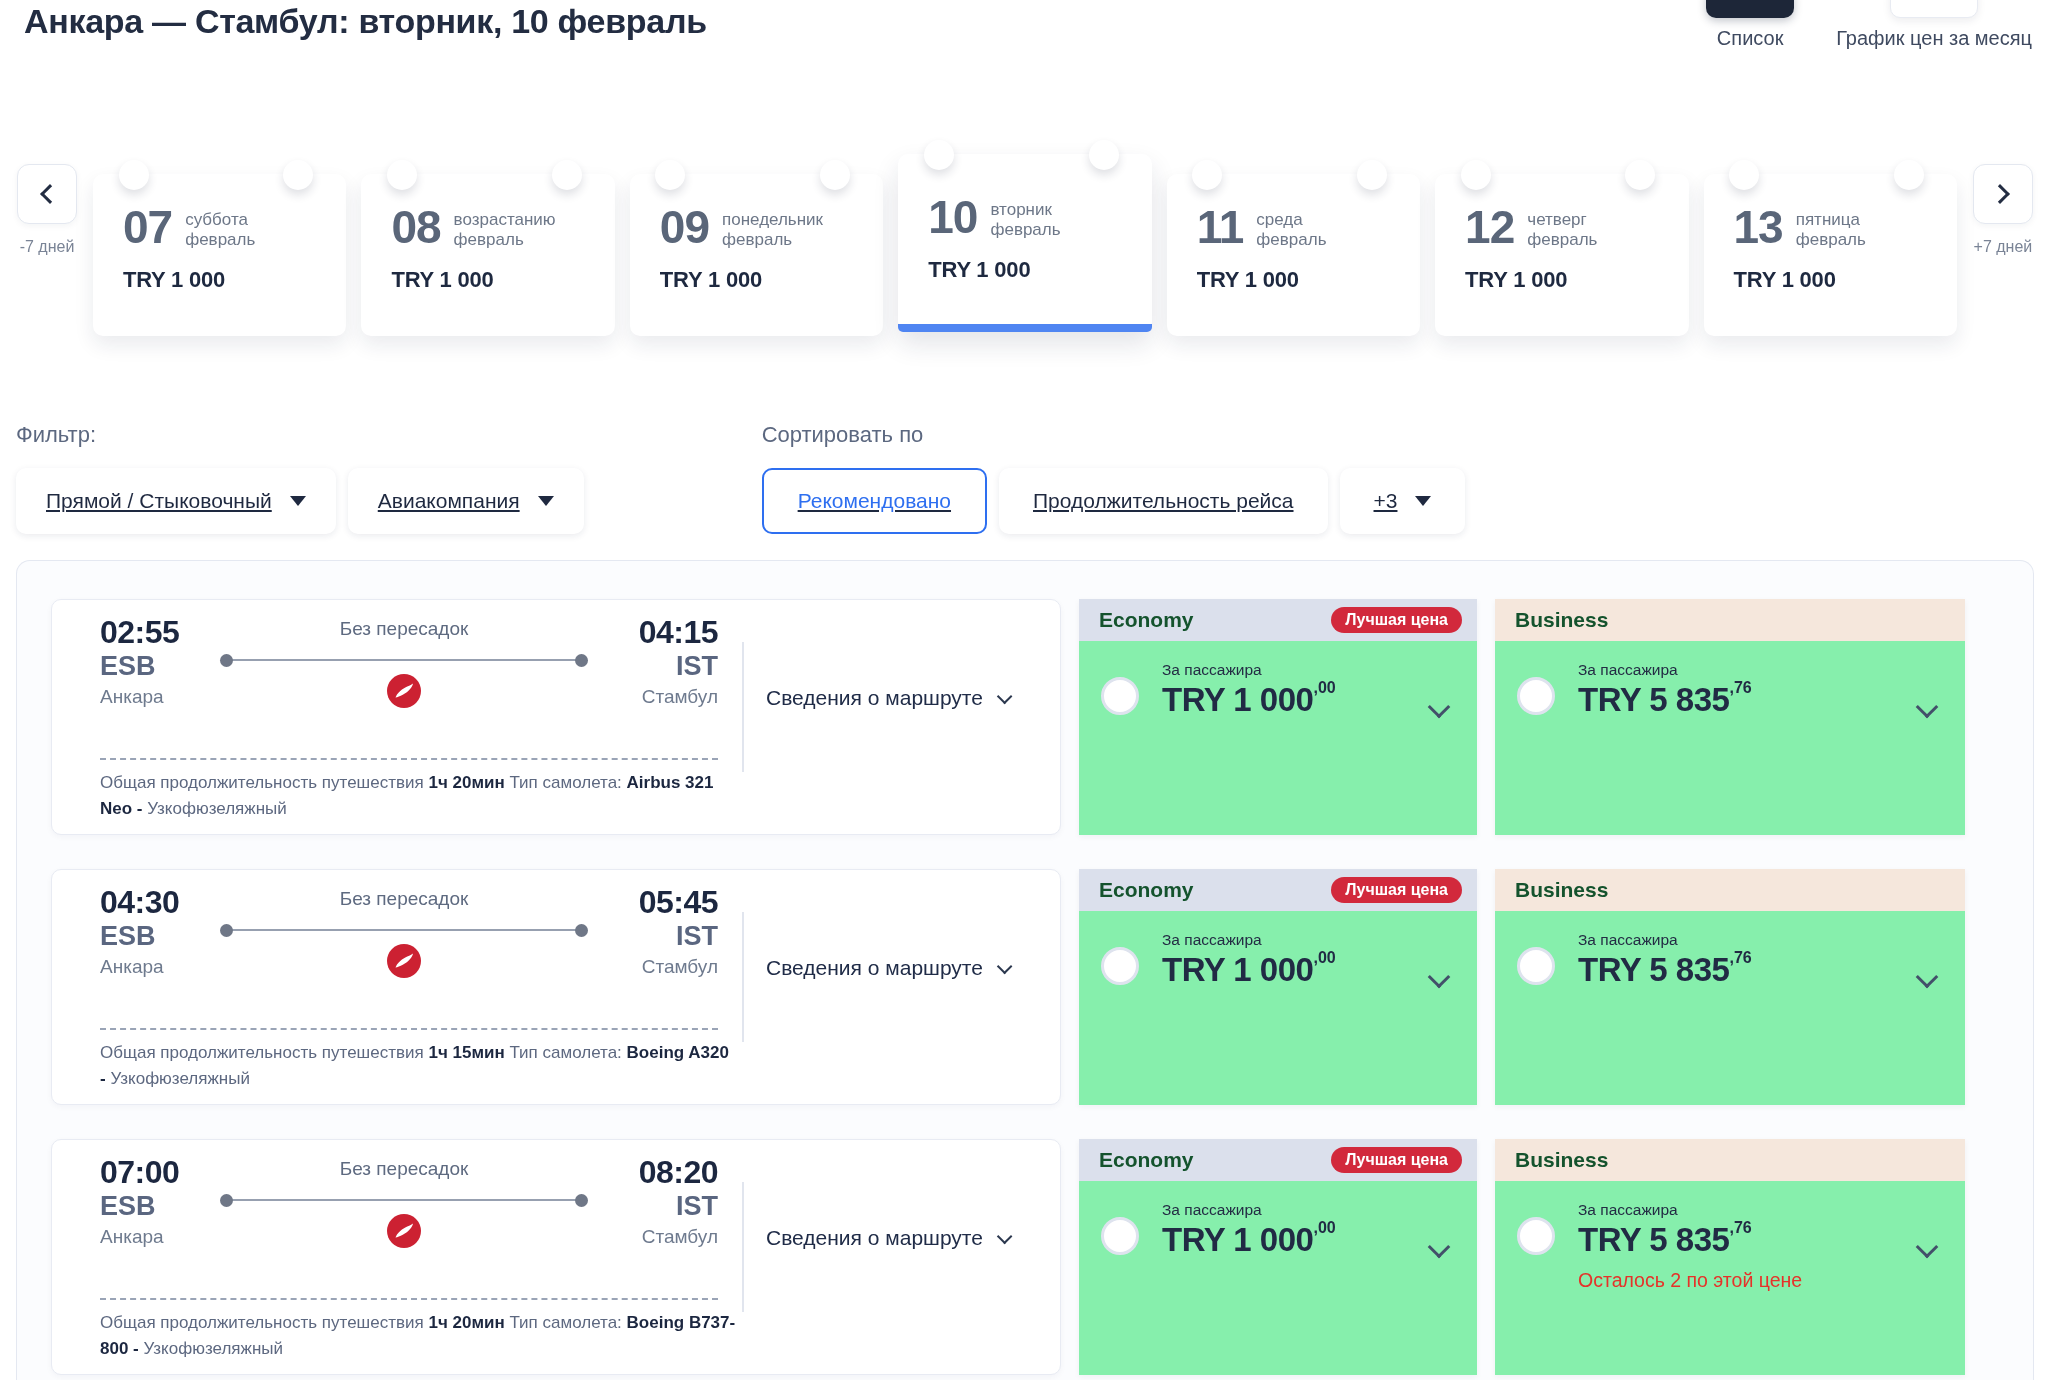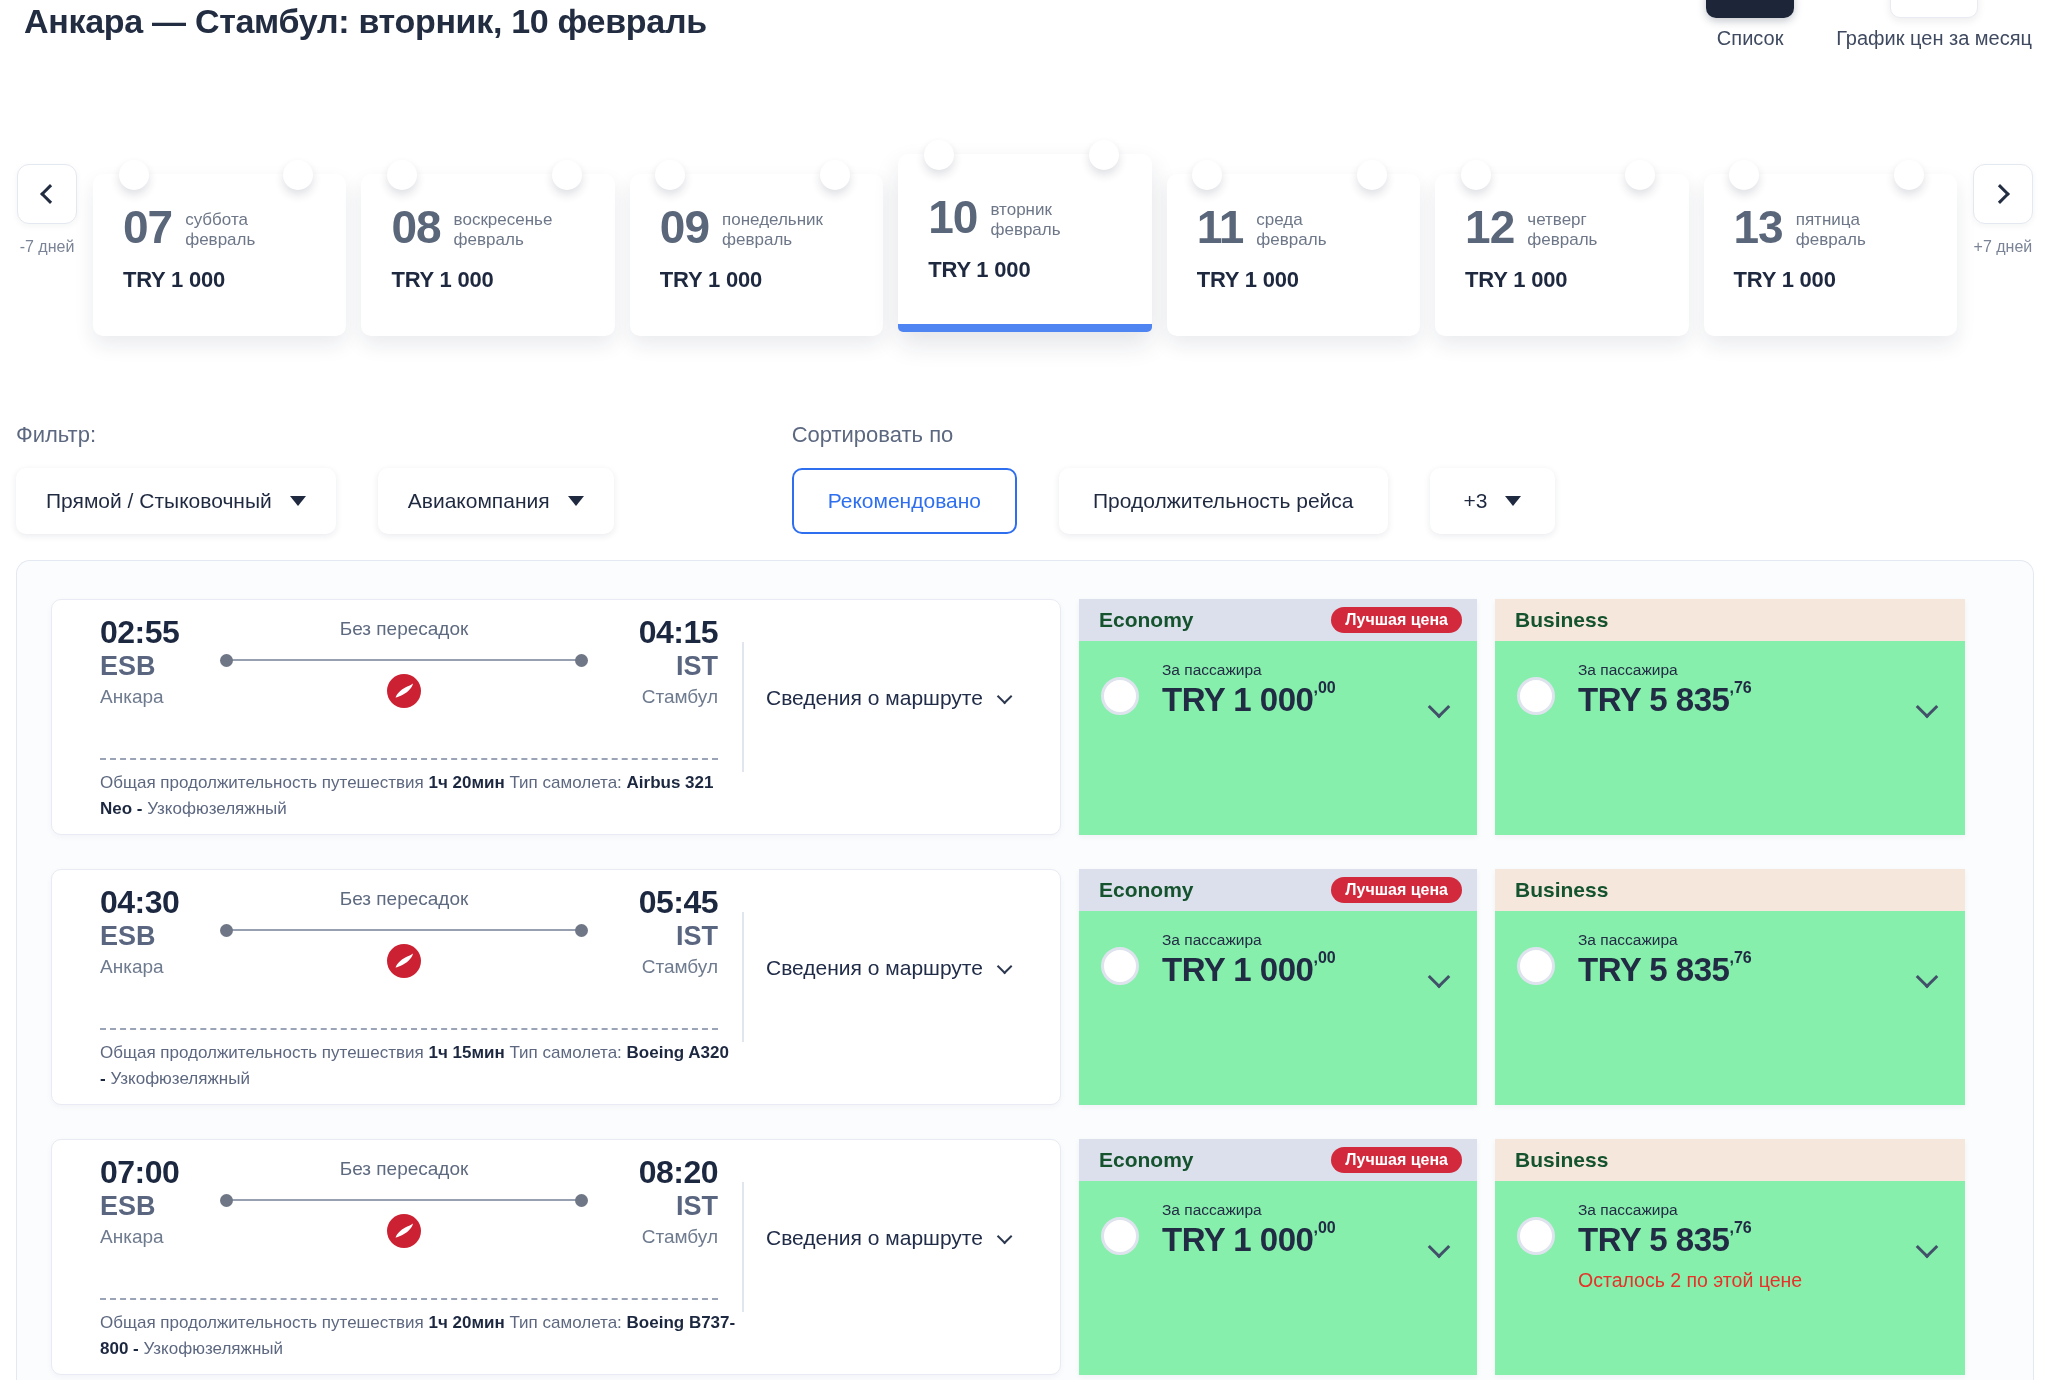--- a/index.html
+++ b/index.html
@@ -37,21 +37,21 @@
   .hole-l { left:calc(16% - 15px); }
   .hole-r { left:calc(81% - 15px); }
   .dc-top { display:flex; gap:13px; align-items:flex-start; }
   .dc-day { font-size:46px; font-weight:700; color:#5a6679; line-height:.95; letter-spacing:-1px; }
   .dc-wd { display:flex; flex-direction:column; font-size:17px; color:#6d7788; line-height:1.2; padding-top:4px; }
   .dc-price { display:block; font-size:22px; font-weight:700; color:#1e2940; margin-top:16px; letter-spacing:-0.2px; }
 
   
   .controls { display:flex; padding:0 16px; margin-top:86px; }
   .ctrl-label { font-size:22px; color:#5c6880; display:block; }
-  .ctrl-row { display:flex; gap:42px; margin-top:20px; }
+  .ctrl-row { display:flex; gap:12px; margin-top:20px;text-decoration:underline; }
   .drop-btn, .sort-btn { height:66px; background:#fff; border:none; border-radius:10px; font-size:21px; color:#1f2940;
     padding:0 34px; display:flex; align-items:center; gap:18px; cursor:pointer; box-shadow:0 2px 7px rgba(25,35,65,.09);
     white-space:nowrap; font-family:inherit; }
   .drop-btn { padding:0 30px; }
   .caret { width:0; height:0; border-left:8px solid transparent; border-right:8px solid transparent; border-top:10px solid #1f2940; }
   .sort-group { margin-left:178px; }
   .sort-btn.selected { border:2px solid #2e6ff0; color:#2e6ff0; box-shadow:none; }
 
   
   .results { position:absolute; left:16px; right:16px; top:560px; bottom:-2px; background:#fbfcfe;
@@ -137,21 +137,21 @@
       </div>
       <span class="dc-price">TRY 1 000</span>
     </div>
 
     <div class="date-card">
       <span class="hole hole-l"></span>
       <span class="hole hole-r"></span>
       <div class="dc-top">
         <span class="dc-day">08</span>
         <span class="dc-wd">
-          <span>воскресенье</span>
+          <span>возрастанию</span>
           <span>февраль</span>
         </span>
       </div>
       <span class="dc-price">TRY 1 000</span>
     </div>
 
     <div class="date-card">
       <span class="hole hole-l"></span>
       <span class="hole hole-r"></span>
       <div class="dc-top">

